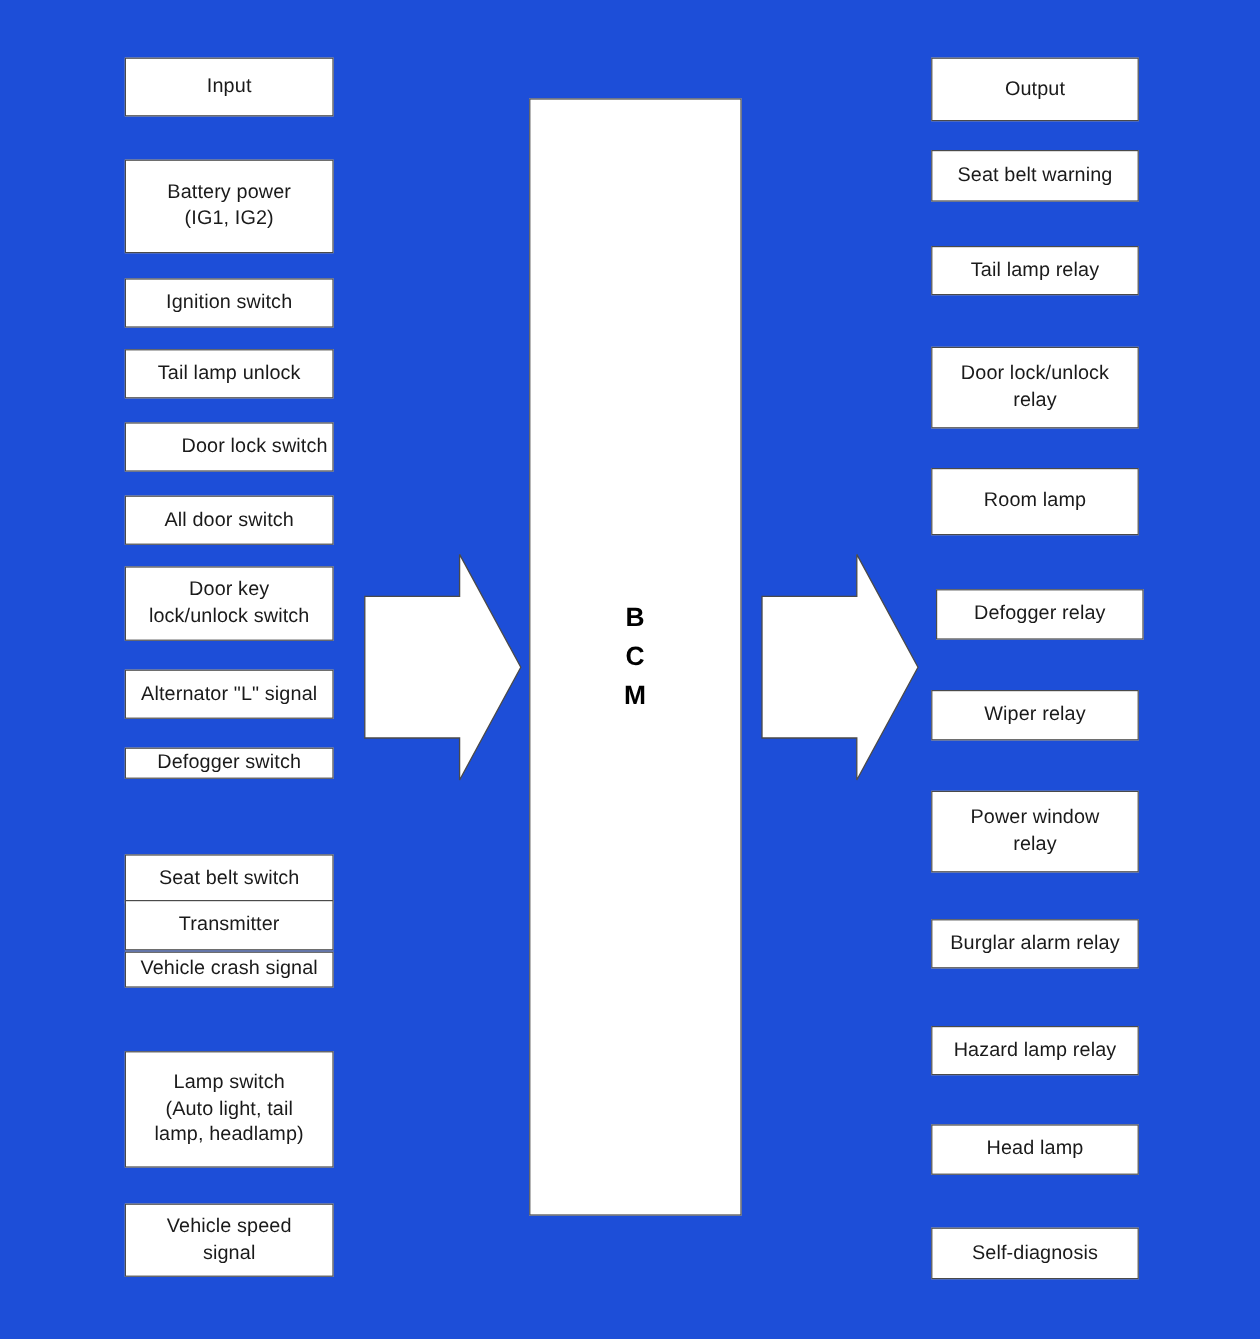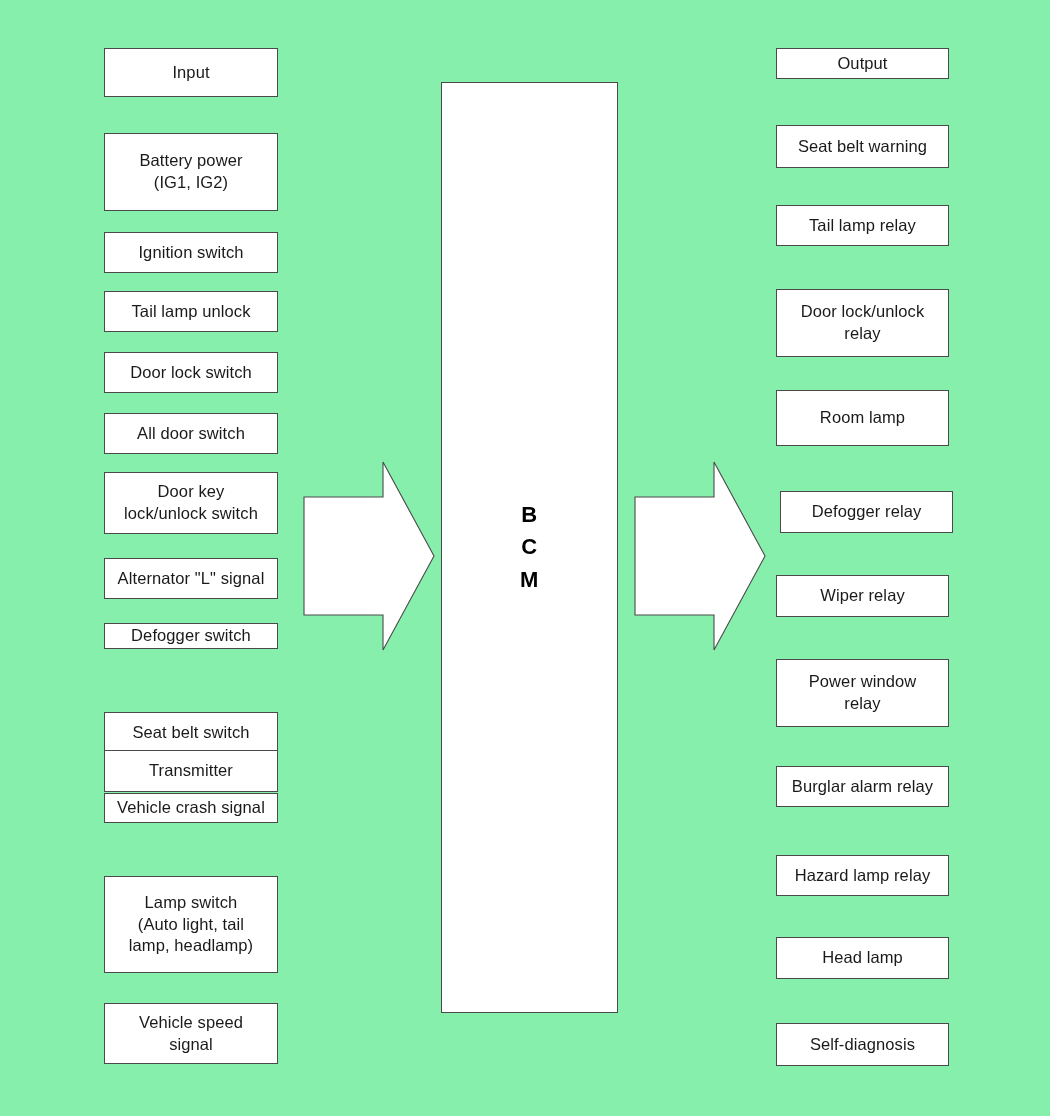--- a/index.html
+++ b/index.html
@@ -9,21 +9,21 @@
     background: #ffffff;
   }
   body {
     font-family: "Liberation Sans", sans-serif;
     -webkit-font-smoothing: antialiased;
   }
   #diagram {
     position: relative;
     width: 1050px;
     height: 1116px;
-    background: #86efac;
+    background: #1d4ed8;
     overflow: hidden;
   }
   .node-box {
     position: absolute;
     box-sizing: border-box;
     border: 1px solid #4a4a4a;
     background: #ffffff;
     display: flex;
     align-items: center;
     justify-content: center;
@@ -82,21 +82,21 @@
   </div>
 
   <div class="node-box" style="left:104px; top:232px; width:174px; height:41px;">
     <span class="node-label">Ignition switch</span>
   </div>
 
   <div class="node-box" style="left:104px; top:291px; width:174px; height:41px;">
     <span class="node-label">Tail lamp unlock</span>
   </div>
 
-  <div class="node-box" style="left:104px; top:352px; width:174px; height:41px;">
+  <div class="node-box" style="left:104px; top:352px; width:174px; height:41px;justify-content:flex-end;">
     <span class="node-label">Door lock switch</span>
   </div>
 
   <div class="node-box" style="left:104px; top:413px; width:174px; height:41px;">
     <span class="node-label">All door switch</span>
   </div>
 
   <div class="node-box" style="left:104px; top:472px; width:174px; height:62px;">
     <span class="node-label">Door key
 lock/unlock switch</span>
@@ -140,21 +140,21 @@
   <div class="bcm-box" style="left:441px; top:82px; width:177px; height:931px;">
     <span class="bcm-label">B
 C
 M</span>
   </div>
 
   <svg class="arrow-svg" style="left:634px; top:460px;" width="132" height="192" viewBox="0 0 132 192">
     <polygon class="arrow-shape" points="1,37 80,37 80,2 131,96 80,190 80,155 1,155"></polygon>
   </svg>
 
-  <div class="node-box" style="left:776px; top:48px; width:173px; height:31px;">
+  <div class="node-box" style="left:776px; top:48px; width:173px; height:53px;">
     <span class="node-label">Output</span>
   </div>
 
   <div class="node-box" style="left:776px; top:125px; width:173px; height:43px;">
     <span class="node-label">Seat belt warning</span>
   </div>
 
   <div class="node-box" style="left:776px; top:205px; width:173px; height:41px;">
     <span class="node-label">Tail lamp relay</span>
   </div>

